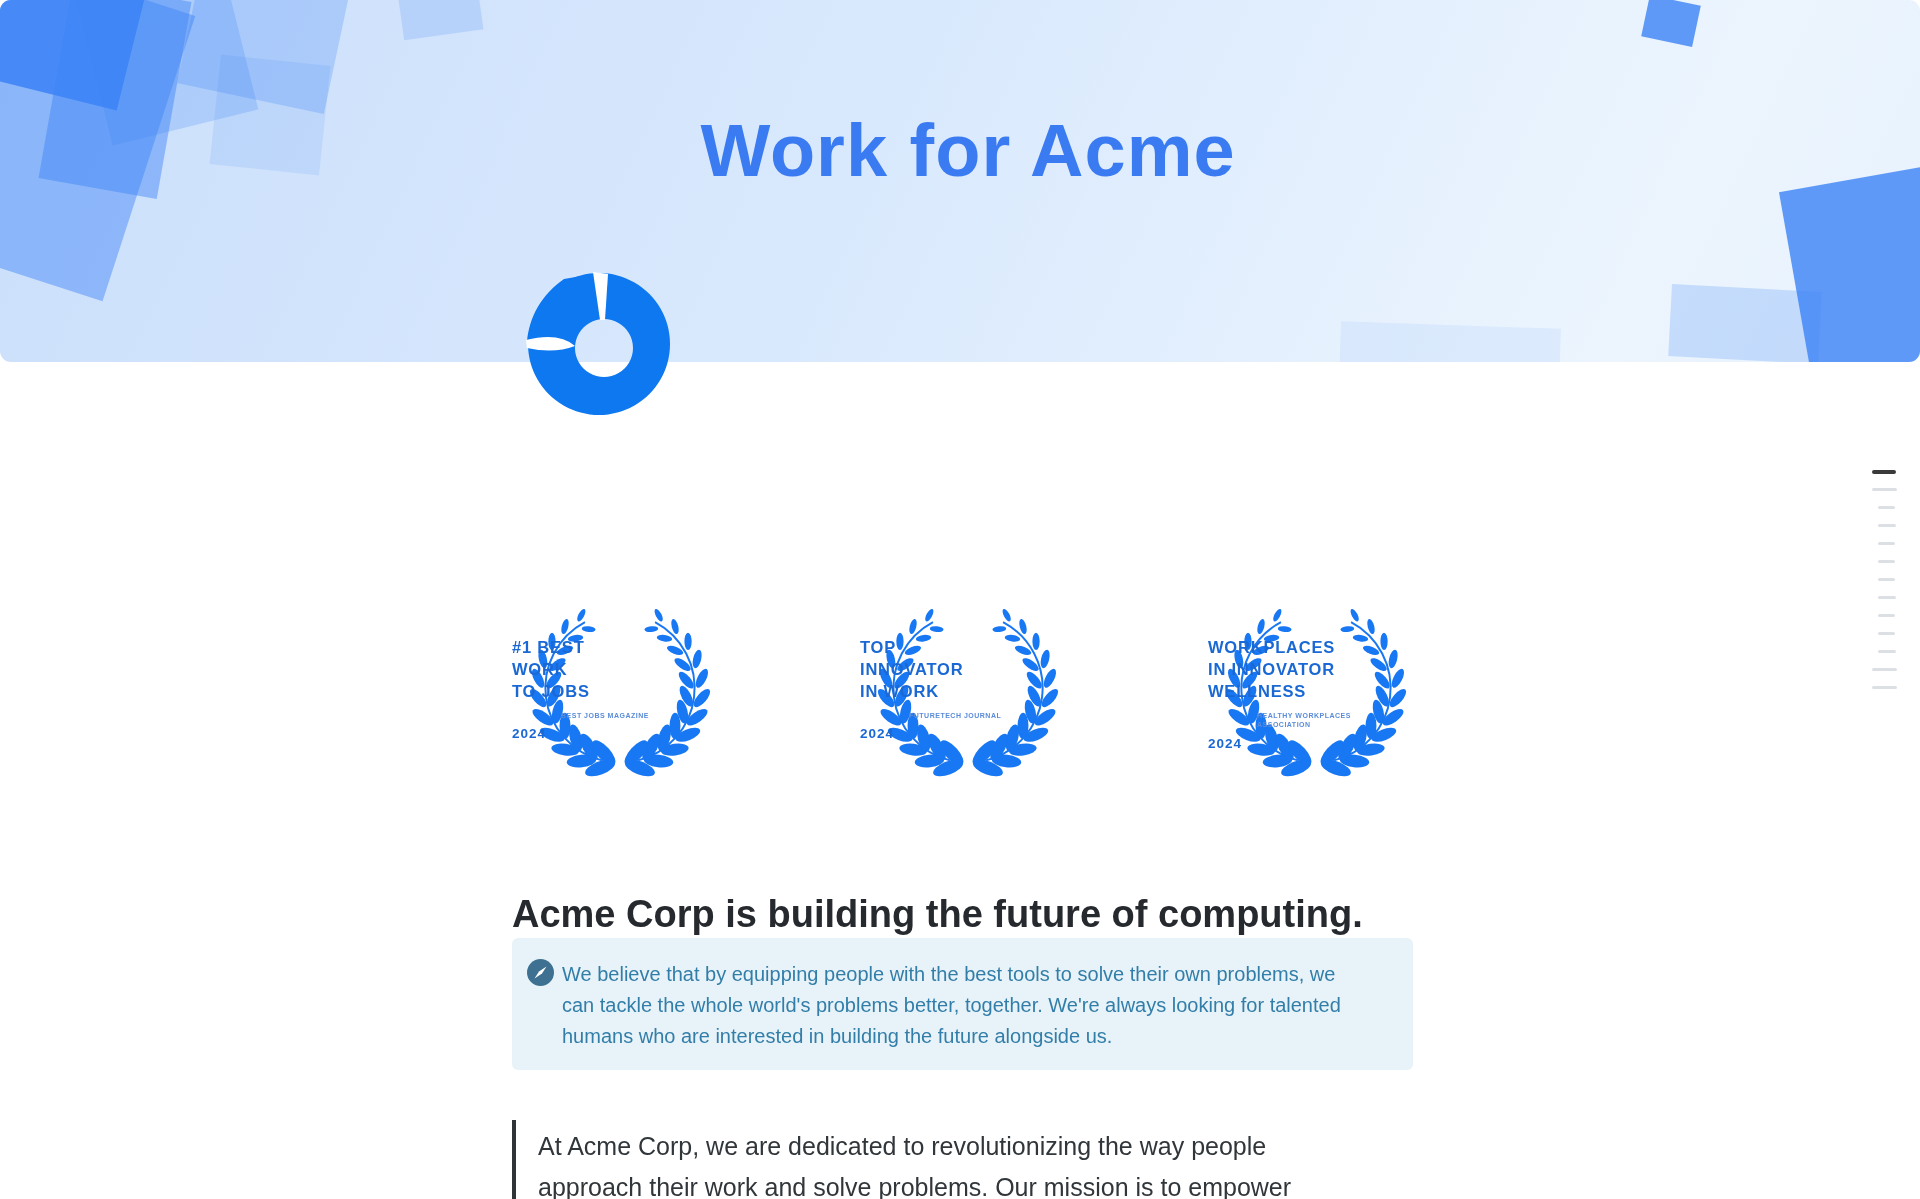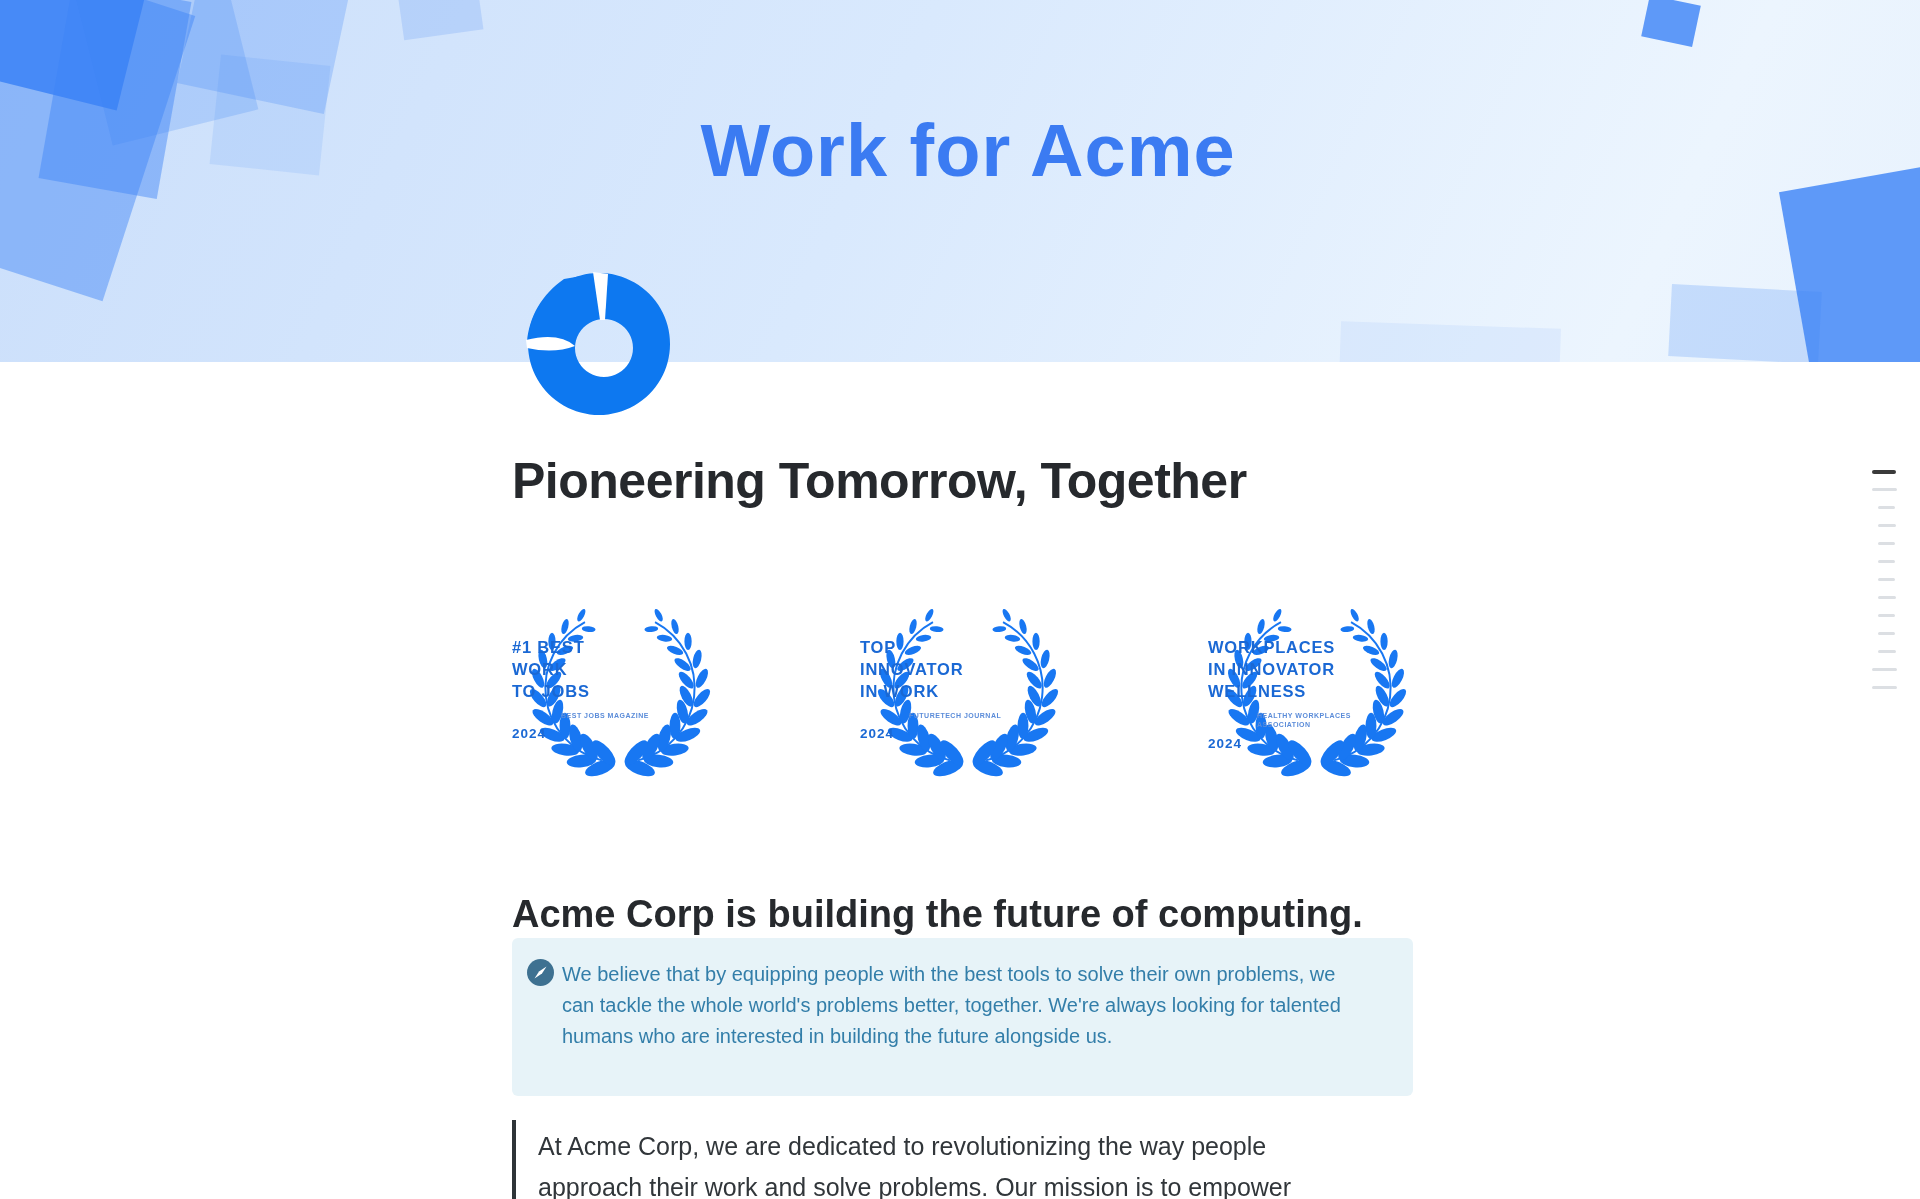--- a/index.html
+++ b/index.html
@@ -2,21 +2,21 @@
 <html style="--c-accent: #3b82f6; --c-cover_title: #3b7bf2; --c-logo: #0d78f0; --c-wreath: #1877f2; --c-badge_text: #1a68d4; --c-badge_small: #5b8cd9; --c-callout_bg: #e7f3f8; --c-callout_text: #337ea9; --c-heading: #26292d; --c-quote_border: #2e3438; --c-compass_circle: #3e7191;"><head>
 <meta charset="utf-8">
 <style>
   * { margin:0; padding:0; box-sizing:border-box; }
   html,body { width:1920px; height:1199px; overflow:hidden; background:#fff;
               font-family:"Liberation Sans", sans-serif; }
   .canvas { position:relative; width:1920px; height:1199px; background:#fff; overflow:hidden; }
 
   
   .cover { position:absolute; left:0; top:0; width:1920px; height:362px; overflow:hidden;
-           background:linear-gradient(115deg,#cbdffb 0%,#d9e9fd 45%,#ecf5fe 85%,#e8f2fd 100%); }
+           background:linear-gradient(115deg,#cbdffb 0%,#d9e9fd 45%,#ecf5fe 85%,#e8f2fd 100%);border-radius:11px; }
   .sq { position:absolute; background:var(--c-accent,#3b82f6); }
   .sq1 { left:-50px; top:-80px; width:190px; height:170px; transform:rotate(14deg); opacity:.85; }
   .sq2 { left:-95px; top:-30px; width:250px; height:300px; transform:rotate(18deg); opacity:.45; }
   .sq3 { left:55px;  top:-10px; width:120px; height:200px; transform:rotate(10deg); opacity:.45; }
   .sq4 { left:90px;  top:-40px; width:150px; height:170px; transform:rotate(-14deg); opacity:.22; }
   .sq5 { left:190px; top:-40px; width:150px; height:140px; transform:rotate(12deg); opacity:.25; }
   .sq6 { left:215px; top:60px;  width:110px; height:110px; transform:rotate(6deg);  opacity:.12; }
   .sq7 { left:400px; top:-20px; width:80px;  height:55px;  transform:rotate(-8deg); opacity:.18; }
   .sq8 { left:1645px; top:0px;  width:52px;  height:42px;  transform:rotate(12deg); opacity:.8; }
   .sq9 { left:1795px; top:175px; width:180px; height:200px; transform:rotate(-10deg); opacity:.8; }
@@ -43,21 +43,21 @@
   .badge-line { font-size:16.5px; font-weight:bold; letter-spacing:0.8px; line-height:22px;
                 color:var(--c-badge_text,#1a68d4); }
   .badge-issuer { margin:9px auto 0; max-width:118px; font-size:7px; font-weight:bold;
                   letter-spacing:0.5px; line-height:1.35; color:var(--c-badge_small,#5b8cd9); }
   .badge-year { margin-top:6px; font-size:13.5px; font-weight:bold; letter-spacing:1px;
                 color:var(--c-badge_text,#1a68d4); }
 
   .section-heading { position:absolute; left:512px; top:893px; width:912px;
                      font-size:38px; font-weight:bold; color:var(--c-heading,#26292d); }
 
-  .callout { position:absolute; left:512px; top:938px; width:901px; height:158px;
+  .callout { position:absolute; left:512px; top:938px; width:901px; height:132px;
              background:var(--c-callout_bg,#e7f3f8); border-radius:6px; }
   .callout-icon { position:absolute; left:15px; top:21px; width:27px; height:27px; }
   .callout-text { position:absolute; left:50px; top:21px; width:800px;
                   font-size:20px; line-height:31px; color:var(--c-callout_text,#337ea9); }
 
   .quote { position:absolute; left:512px; top:1120px; width:912px; height:120px;
            border-left:4px solid var(--c-quote_border,#2e3438); padding:6px 0 0 22px; }
   .quote-text { width:800px; font-size:25px; line-height:41px; color:#31363a; }
 
   
@@ -87,21 +87,20 @@
 
   <div class="page-icon">
     <svg viewBox="0 0 150 150" width="150" height="150">
       <path d="M 75 1 L 40 7 C 18 22 5 45 3 70 L 17 74 C 19 48 33 29 54 21 C 61 18 68 17 75 17 Z" fill="#0d78f0" class="logo-fill"></path>
       <path fill-rule="evenodd" fill="#0d78f0" class="logo-fill" d="M75,1 a71,71 0 1,0 0.001,0 Z M80,47 a29,29 0 1,1 -0.001,0 Z"></path>
       <path d="M 69,0 L 84,2 L 81,48 L 76,48 Z" fill="#ffffff"></path>
       <path d="M 2,68 Q 35,60 51,74 Q 30,82 3,76 Z" fill="#ffffff"></path>
     </svg>
   </div>
 
-  <h1 class="page-title">Pioneering Tomorrow, Together</h1>
 
   <div class="badges">
     <div class="badge">
       <svg class="wreath" viewBox="0 0 220 178">
           <path d="M 145.6798387717277 20.89598294272156 A 76 76 0 0 1 128.38606406557474 161.74247519697573" fill="none" stroke="#1877f2" stroke-width="2"></path>
           <ellipse rx="7" ry="2.94" transform="translate(149.4 13.8) rotate(-118.0)" fill="#1877f2"></ellipse>
           <ellipse rx="7" ry="2.94" transform="translate(141.9 28.0) rotate(-186.0)" fill="#1877f2"></ellipse>
           <ellipse rx="7.9" ry="3.318" transform="translate(166.0 25.4) rotate(-104.2)" fill="#1877f2"></ellipse>
           <ellipse rx="7.9" ry="3.318" transform="translate(155.3 37.3) rotate(-172.2)" fill="#1877f2"></ellipse>
           <ellipse rx="8.8" ry="3.696" transform="translate(179.3 40.5) rotate(-90.4)" fill="#1877f2"></ellipse>

